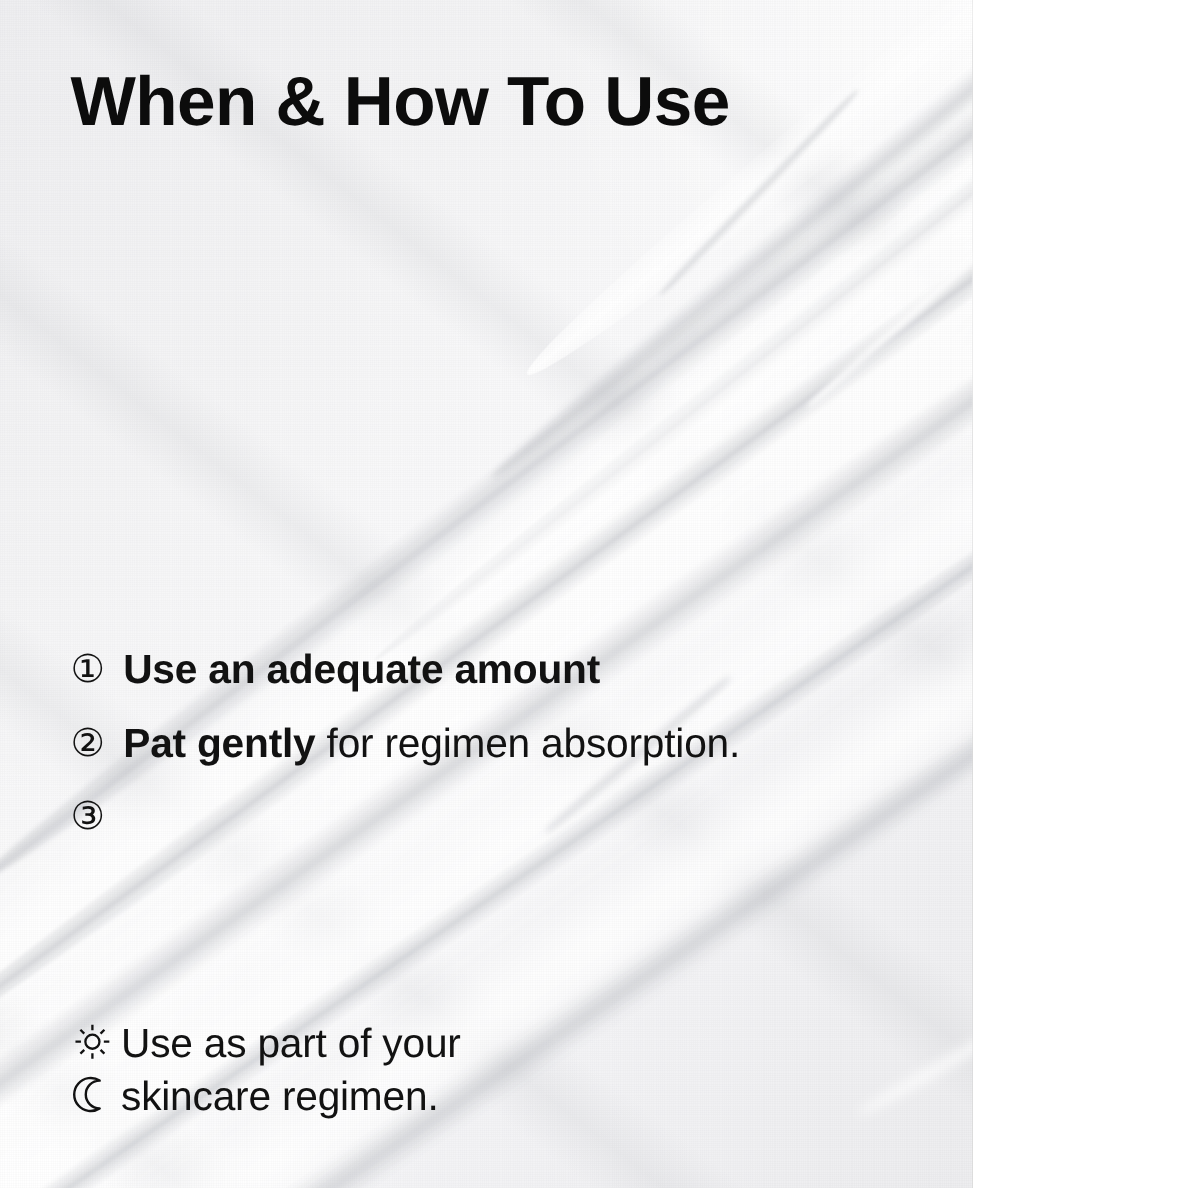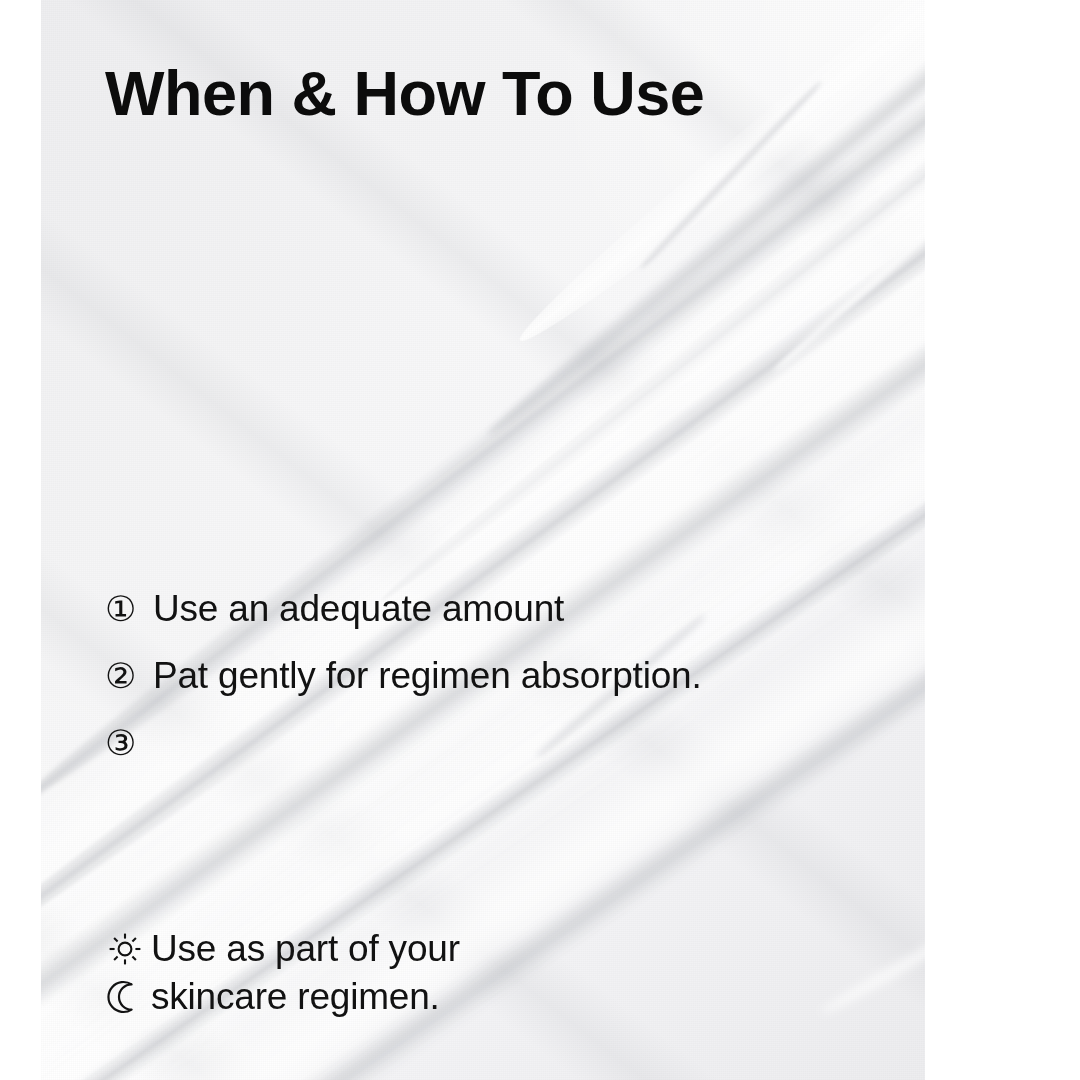--- a/index.html
+++ b/index.html
@@ -10,21 +10,20 @@
   }
 
   #card {
     position: relative;
     width: 884px;
     height: 1080px;
     overflow: hidden;
     background: #a3a3a3;
     font-family: "Liberation Sans", sans-serif;
     color: #111111;
-    margin-left: 41px;
     -webkit-font-smoothing: antialiased;
   }
 
   
   .bg { position: absolute; inset: 0; }
 
   
   .bg-base {
     background:
       radial-gradient(120% 90% at 112% 6%,  #ffffff 0%,  rgba(255,255,255,0) 46%),
@@ -147,33 +146,33 @@
     position: absolute;
     left: 0;
     top: 0;
     width: 40px;
     font-size: 35px;
     line-height: 45px;
     font-weight: normal;
     color: #121212;
   }
   .step-line { display: block; white-space: nowrap; }
-  .b { font-weight: normal; }
+  .b { font-weight: bold; }
 
   #daynight {
     position: absolute;
     left: 64px;
     top: 925px;
     width: 960px;
     font-size: 37px;
     line-height: 48px;
     letter-spacing: -0.2px;
     color: #121212;
   }
-  .dn-row { display: flex; align-items: center; white-space: nowrap; }
+  .dn-row { display: flex; white-space: nowrap; }
   .dn-ico {
     flex: 0 0 auto;
     width: 44px;
     height: 44px;
     margin-right: 2px;
     display: flex;
     align-items: center;
     justify-content: flex-start;
   }
   .dn-ico svg { display: block; }

